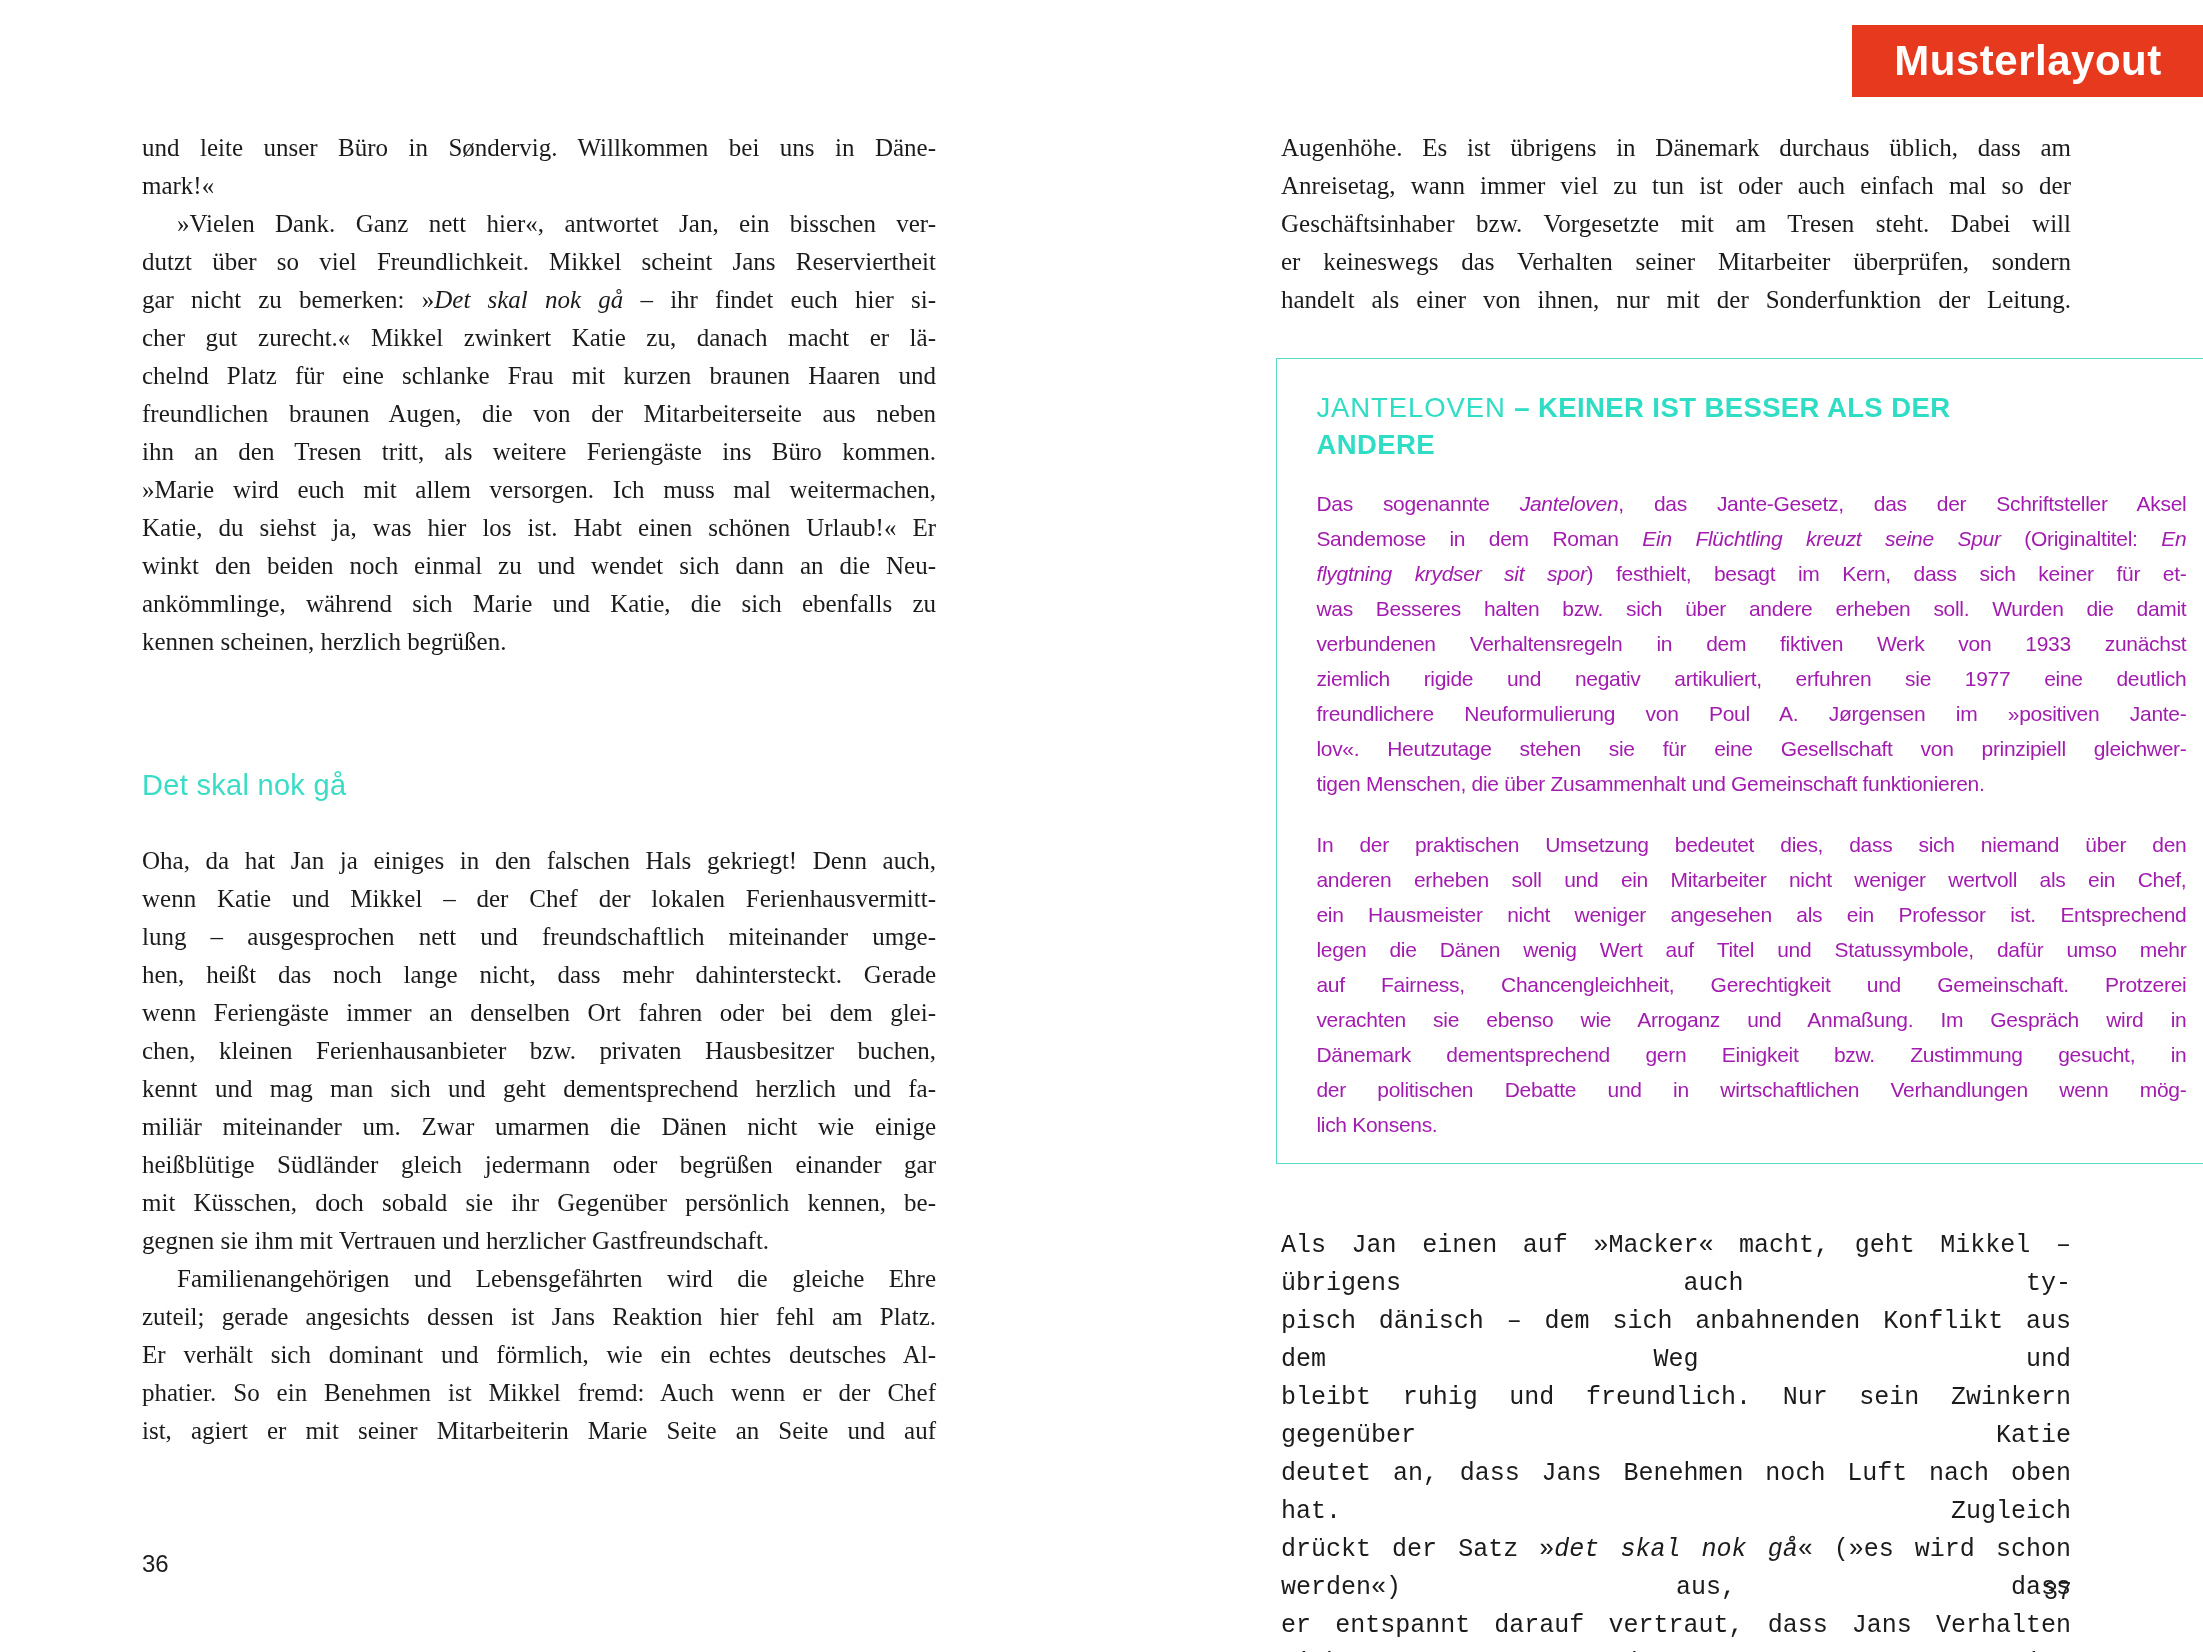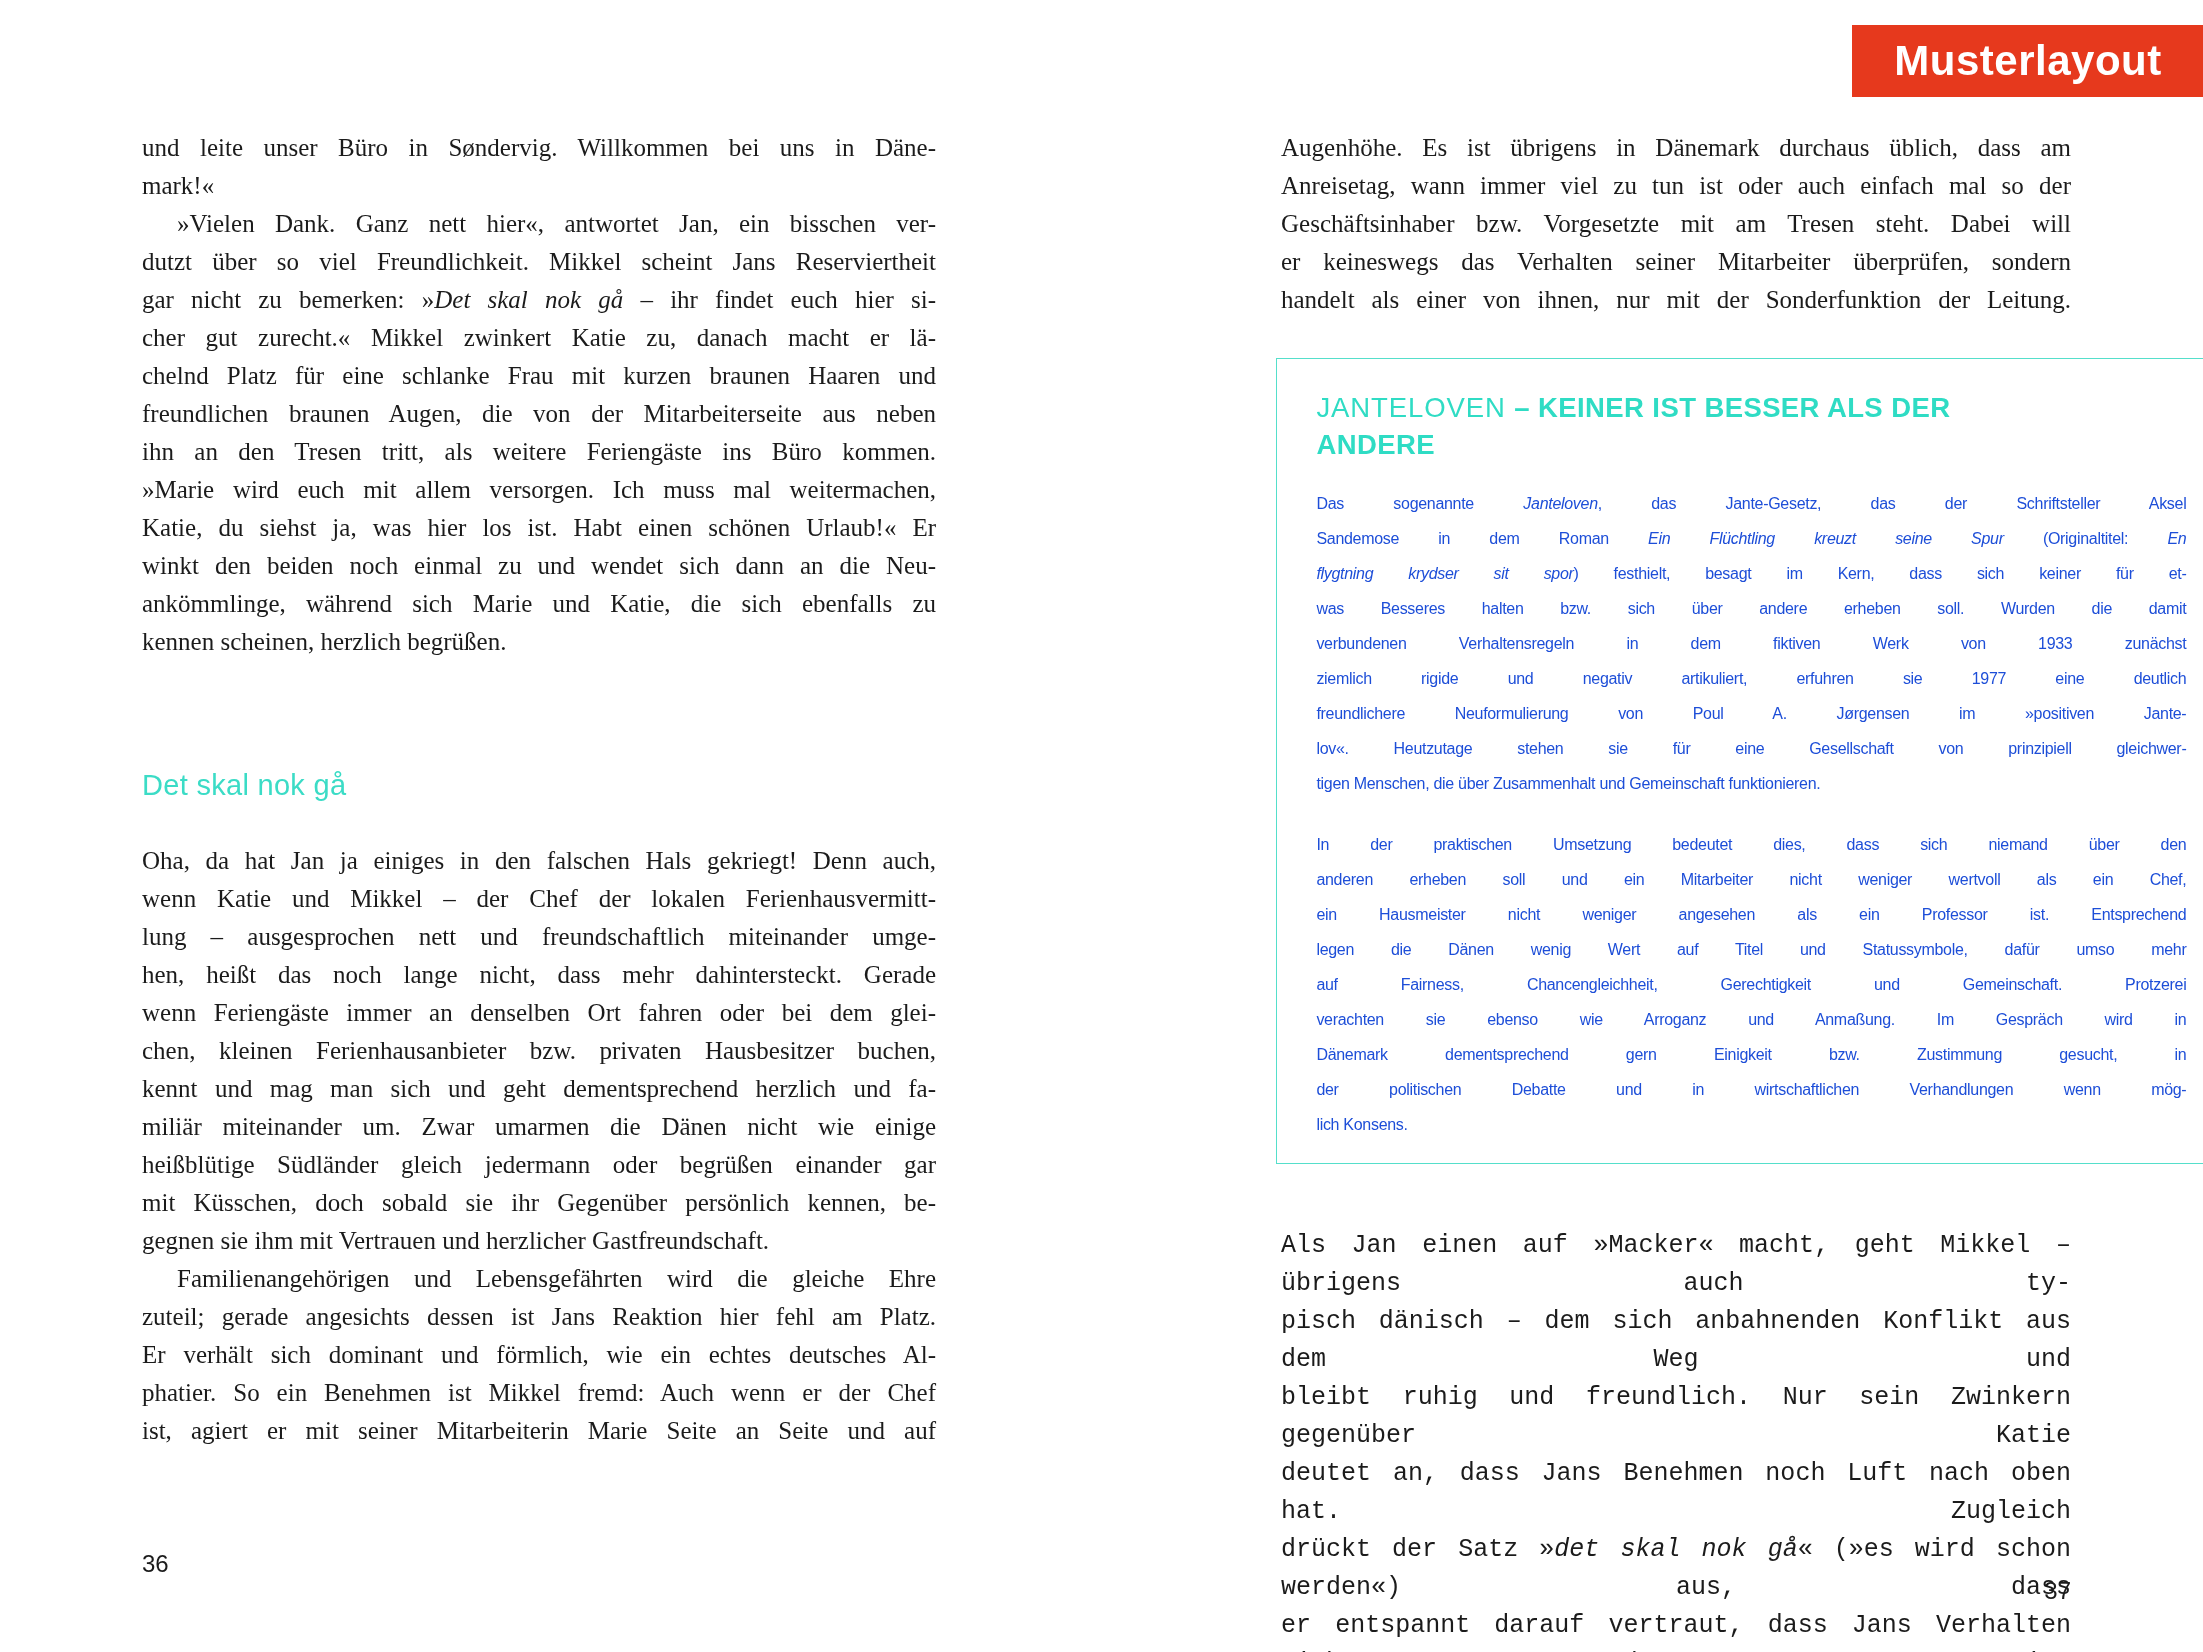--- a/index.html
+++ b/index.html
@@ -25,22 +25,22 @@
   
   .heading{font-family:"Liberation Sans",sans-serif;font-size:29px;line-height:38px;
            color:#3bdcc6;margin-top:105px;margin-bottom:38px;letter-spacing:0.3px;}
 
   
   .infobox{box-sizing:border-box;border:1.8px solid #55dfcb;margin:39px 0 0 -4.6px;width:950px;
            padding:30px 39px 21px 39px;background:#ffffff;}
   .box-title{font-family:"Liberation Sans",sans-serif;font-size:27.5px;line-height:37px;
              color:#2fdcc4;font-weight:bold;letter-spacing:0.4px;}
   .box-title .light{font-weight:normal;letter-spacing:0.9px;}
-  .box-para{font-family:"Liberation Sans",sans-serif;font-size:16px;line-height:35px;
-            letter-spacing:-0.3px;color:#1d4ed8;}
+  .box-para{font-family:"Liberation Sans",sans-serif;font-size:21px;line-height:35px;
+            letter-spacing:-0.3px;color:#a21caf;}
   .box-title + .box-para{margin-top:23px;}
   .box-para + .box-para{margin-top:26px;}
 
   
   .after-box{margin-top:63px;font-family:Liberation Mono, monospace;}
 
   
   .page-number{position:absolute;top:1550px;font-family:"Liberation Sans",sans-serif;
                font-size:24px;color:#1b1b1b;}
   #pn-left{left:142px;}

